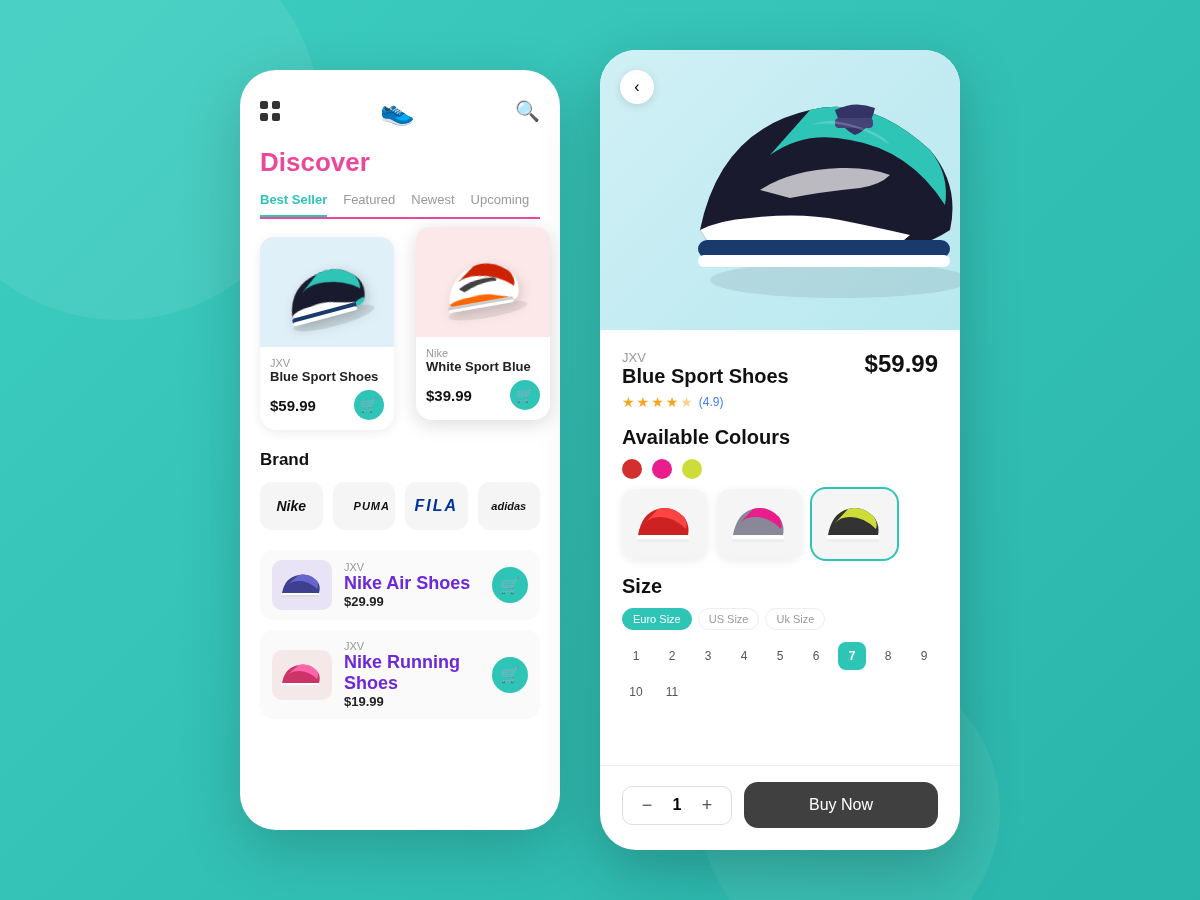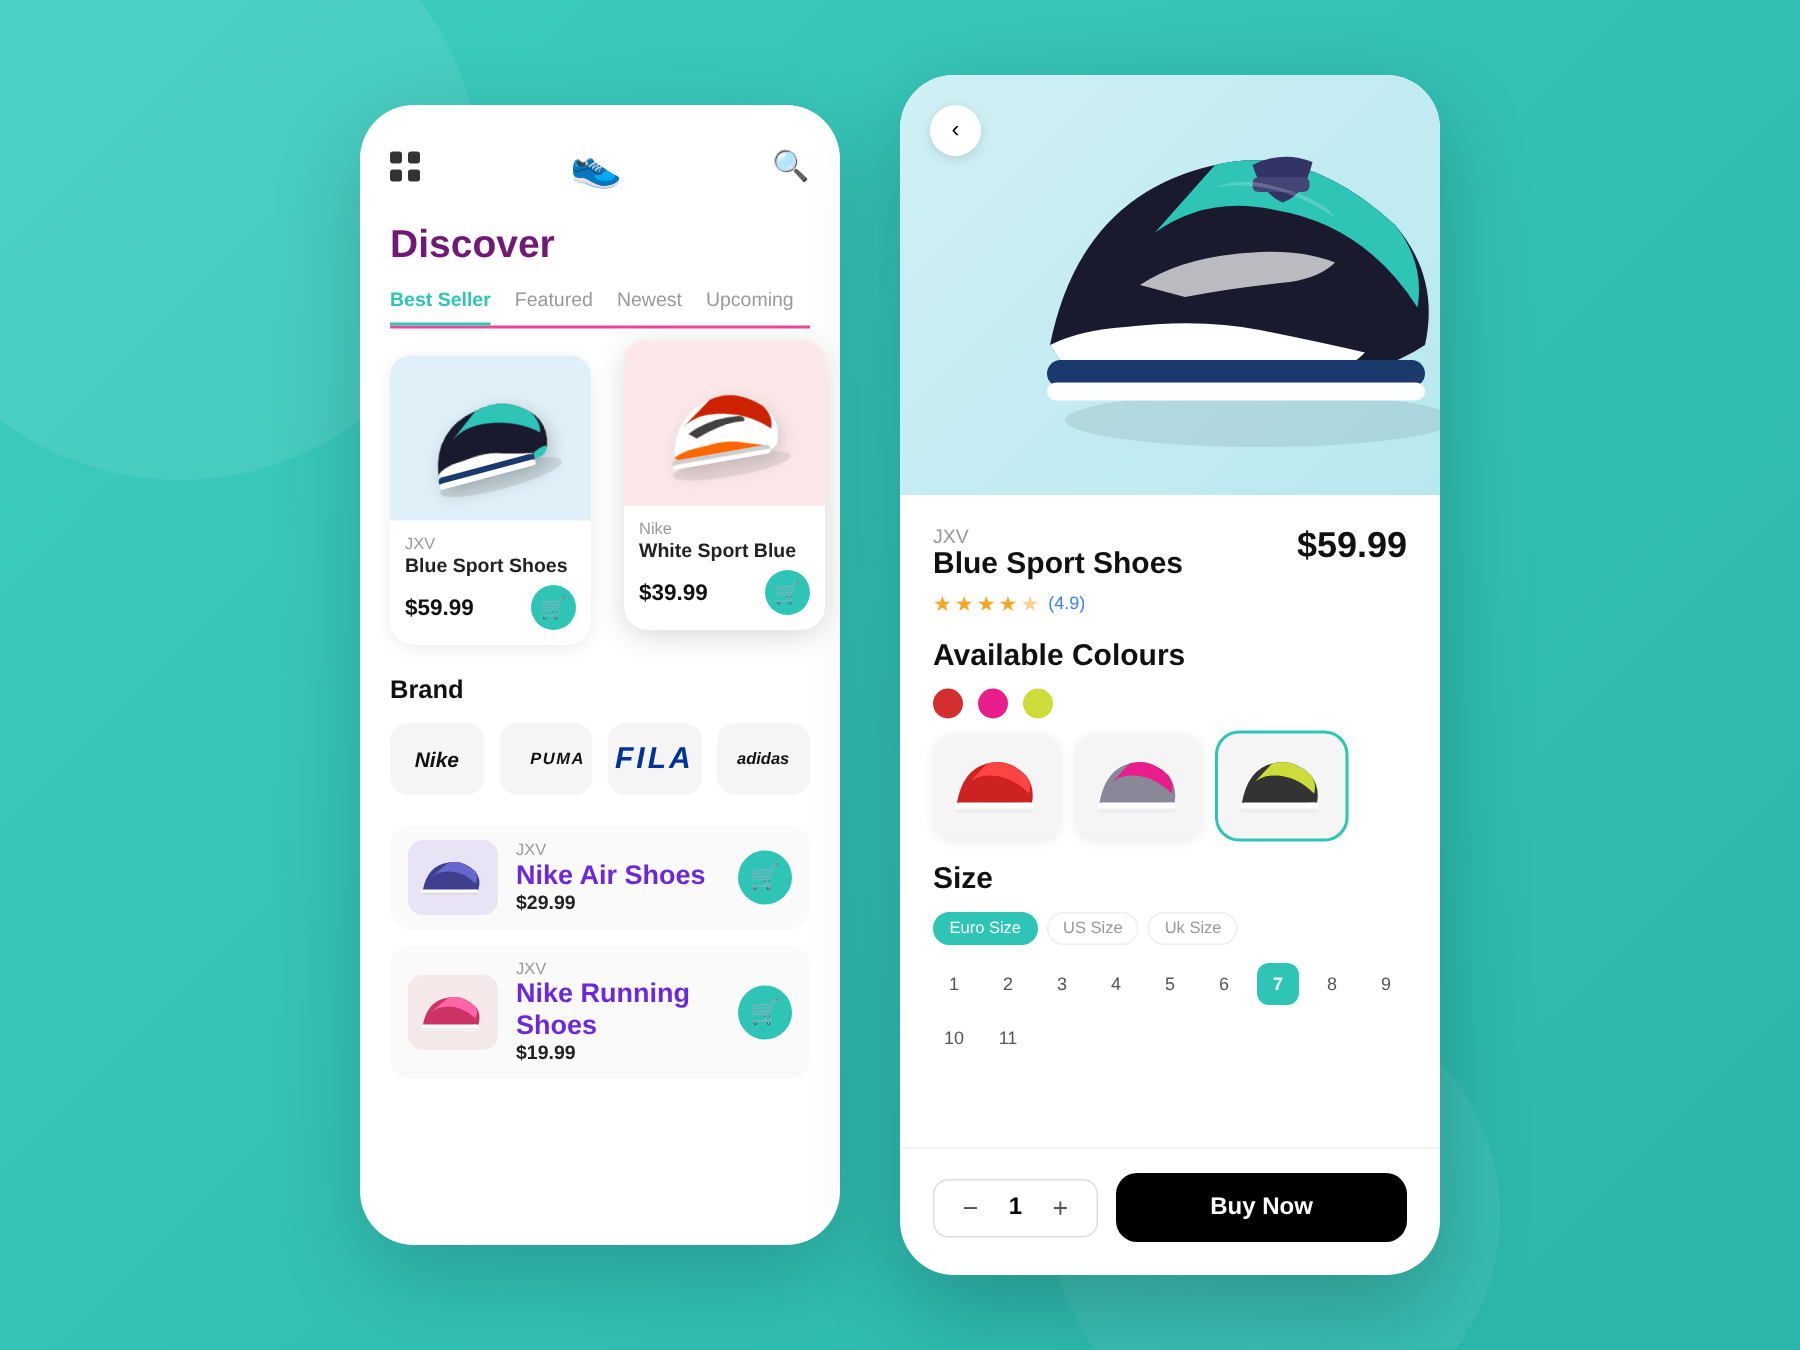--- a/index.html
+++ b/index.html
@@ -86,21 +86,21 @@
 
     .search-icon-btn {
       font-size: 20px;
       color: #333;
       cursor: pointer;
     }
 
     .discover-title {
       font-size: 26px;
       font-weight: 800;
-      color: #701a75;
+      color: #ec4899;
       margin-bottom: 14px;
     }
 
     .tabs {
       display: flex;
       gap: 16px;
       margin-bottom: 18px;
       border-bottom: 2px solid #ec4899;
     }
     .tab {
@@ -482,27 +482,27 @@
 
     .qty-value {
       font-size: 16px;
       font-weight: 700;
       min-width: 16px;
       text-align: center;
     }
 
     .buy-btn {
       flex: 1;
-      background: #000000;
+      background: #404040;
       color: white;
       border: none;
       border-radius: 14px;
       padding: 14px;
       font-size: 16px;
-      font-weight: 700;
+      font-weight: 400;
       cursor: pointer;
       text-align: center;
     }
   </style>
 </head>
 <body>
 
 <div class="screens-container">
 
   <div class="phone-left">
@@ -580,21 +580,21 @@
 
     <div class="section-title">Brand</div>
     <div class="brands-row">
       <div class="brand-chip">
         <span class="brand-logo nike" style="font-style:italic;font-weight:900;font-size:14px;">Nike</span>
       </div>
       <div class="brand-chip">
         <span class="brand-logo puma" style="font-weight:900;letter-spacing:1px;">PUMA</span>
       </div>
       <div class="brand-chip">
-        <span class="brand-logo fila" style="font-weight:900;color:#003399;font-size:20px;letter-spacing:2px;">FILA</span>
+        <span class="brand-logo fila" style="font-weight:900;color:#003399;font-size:16px;letter-spacing:2px;">FILA</span>
       </div>
       <div class="brand-chip">
         <span class="brand-logo adidas" style="font-weight:700;font-size:11px;">adidas</span>
       </div>
     </div>
 
     <div class="trending-list">
 
       <div class="trending-item">
         <div class="trending-shoe-thumb purple">

